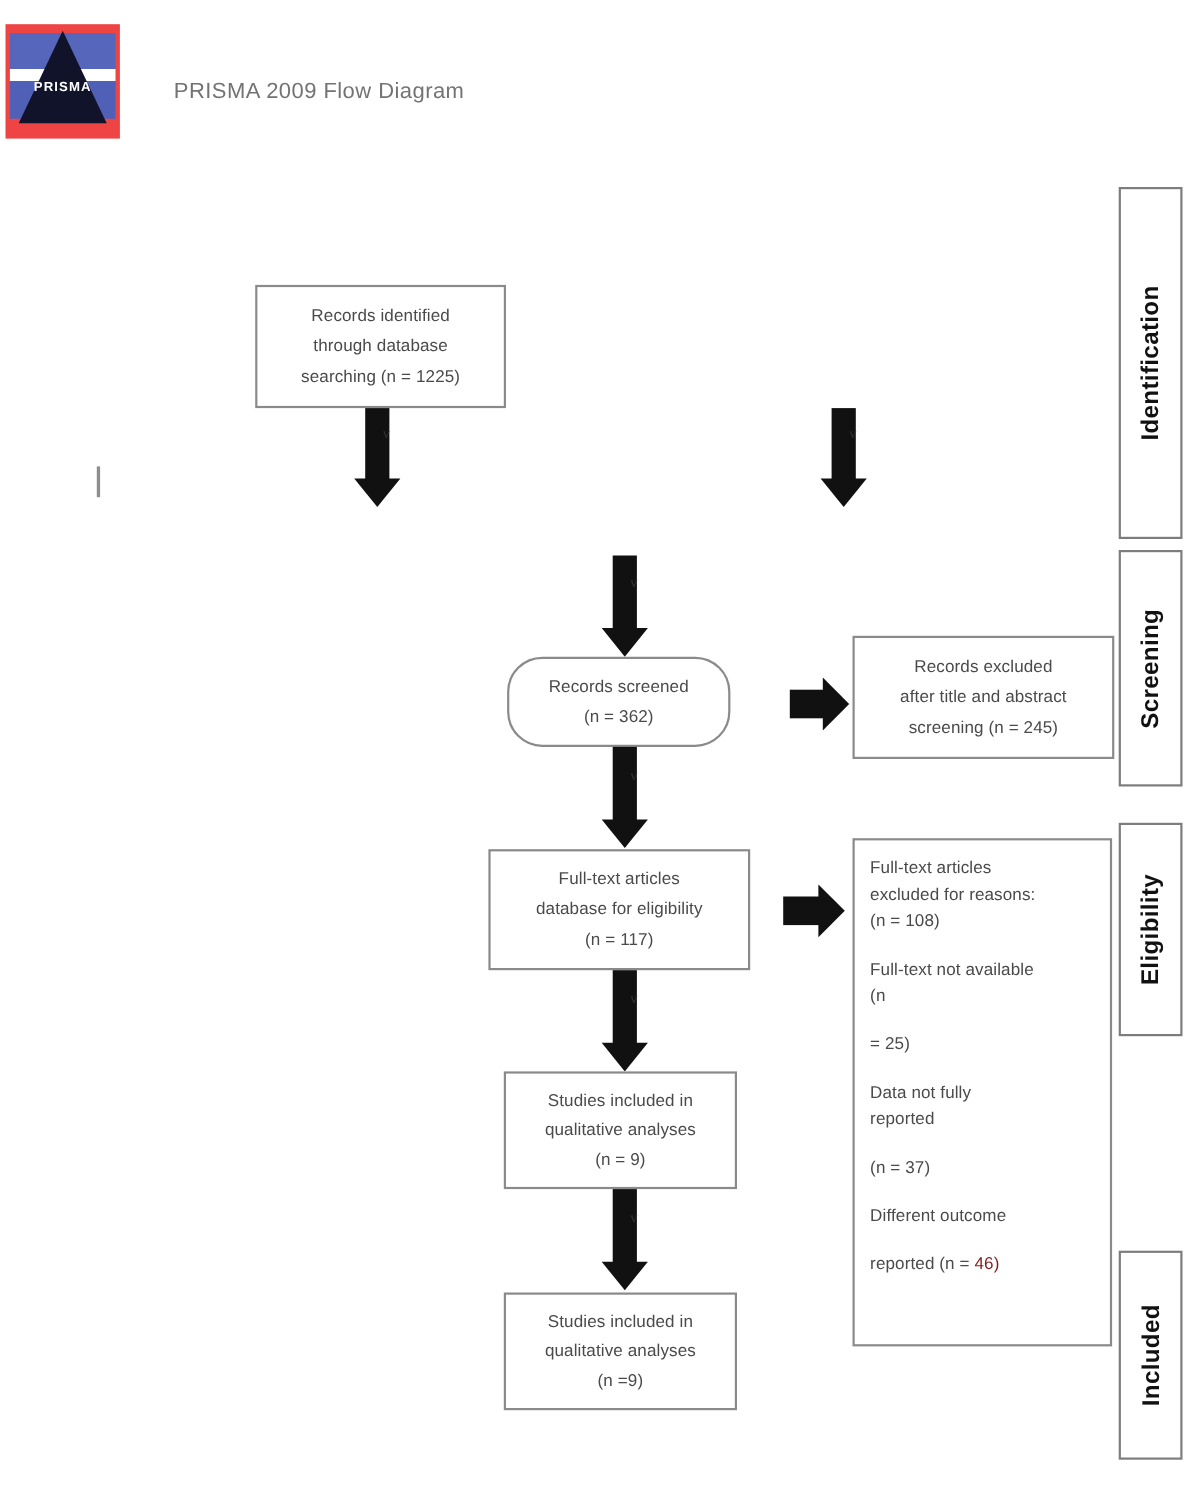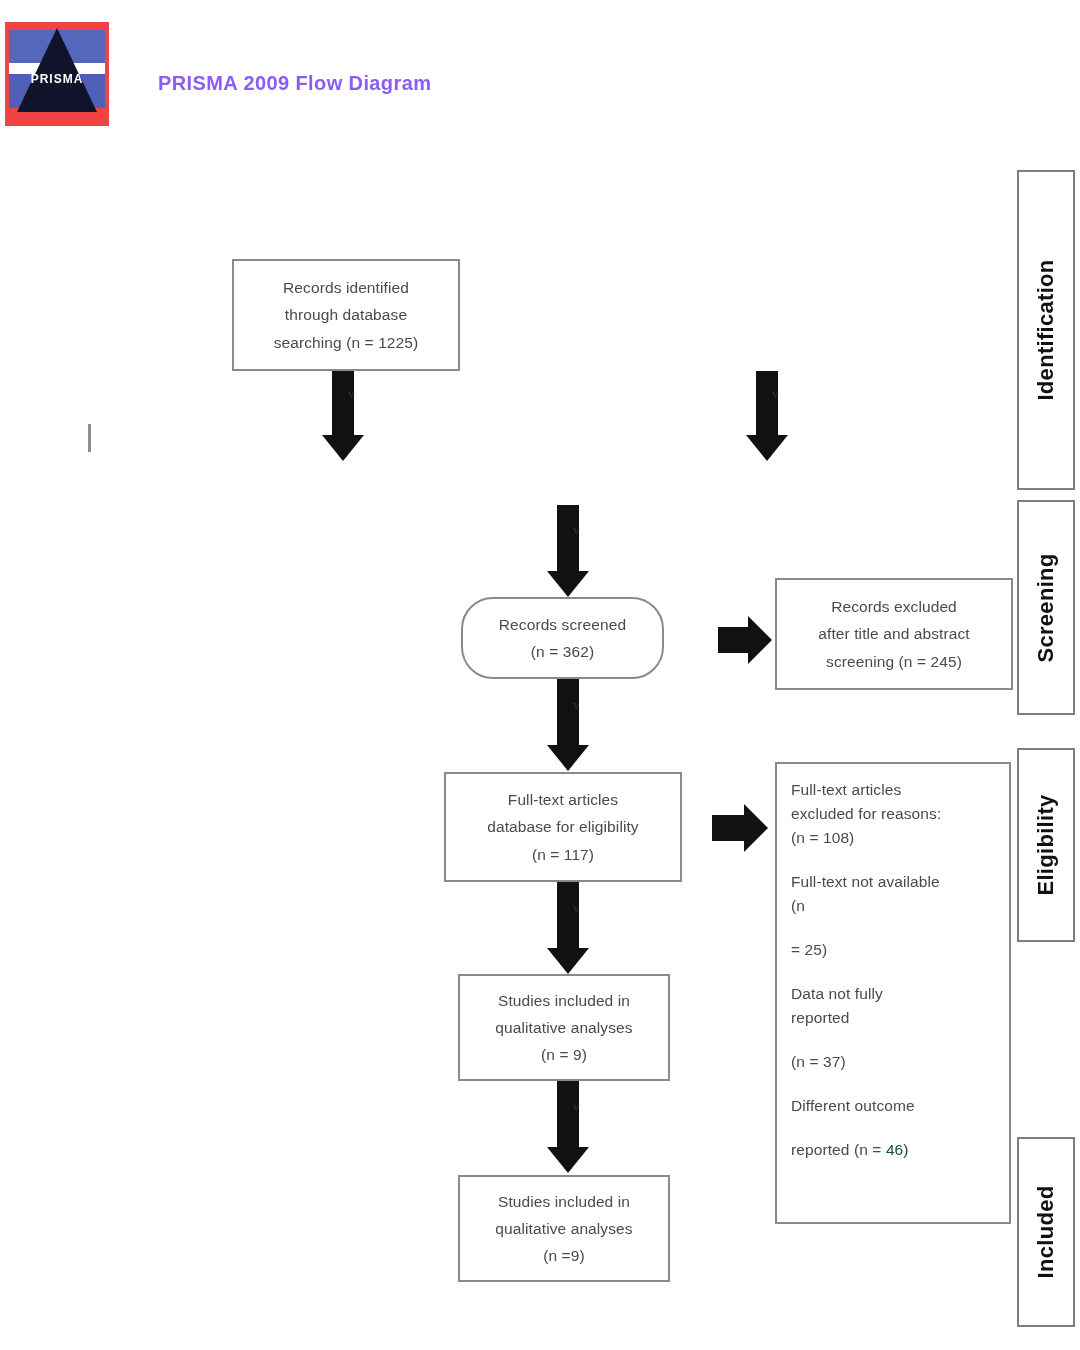--- a/index.html
+++ b/index.html
@@ -61,22 +61,22 @@
     font-size: 12px;
     font-weight: bold;
     letter-spacing: 1px;
     color: #ffffff;
   }
   .title {
     position: absolute;
     left: 158px;
     top: 72px;
     font-size: 20px;
-    font-weight: bold;
-    color: #8b5cf6;
+    font-weight: normal;
+    color: #737373;
     letter-spacing: 0.4px;
     white-space: nowrap;
   }
 
   
   .fbox {
     position: absolute;
     box-sizing: border-box;
     background: #ffffff;
     border: 2px solid #8a8a8a;
@@ -98,21 +98,21 @@
     text-align: left;
     justify-content: flex-start;
     padding: 14px 10px 10px 14px;
     line-height: 1.55;
   }
   .fbox.left-align .ln {
     white-space: normal;
     display: block;
   }
   .fbox.left-align .gap { height: 20px; display:block; }
-  .underlined { color: #14532d; text-align: center; }
+  .underlined { color: #7f1d1d; text-align: center; }
 
   
   .stage {
     position: absolute;
     box-sizing: border-box;
     background: #ffffff;
     border: 2px solid #7d7d7d;
     display: flex;
     align-items: center;
     justify-content: center;

